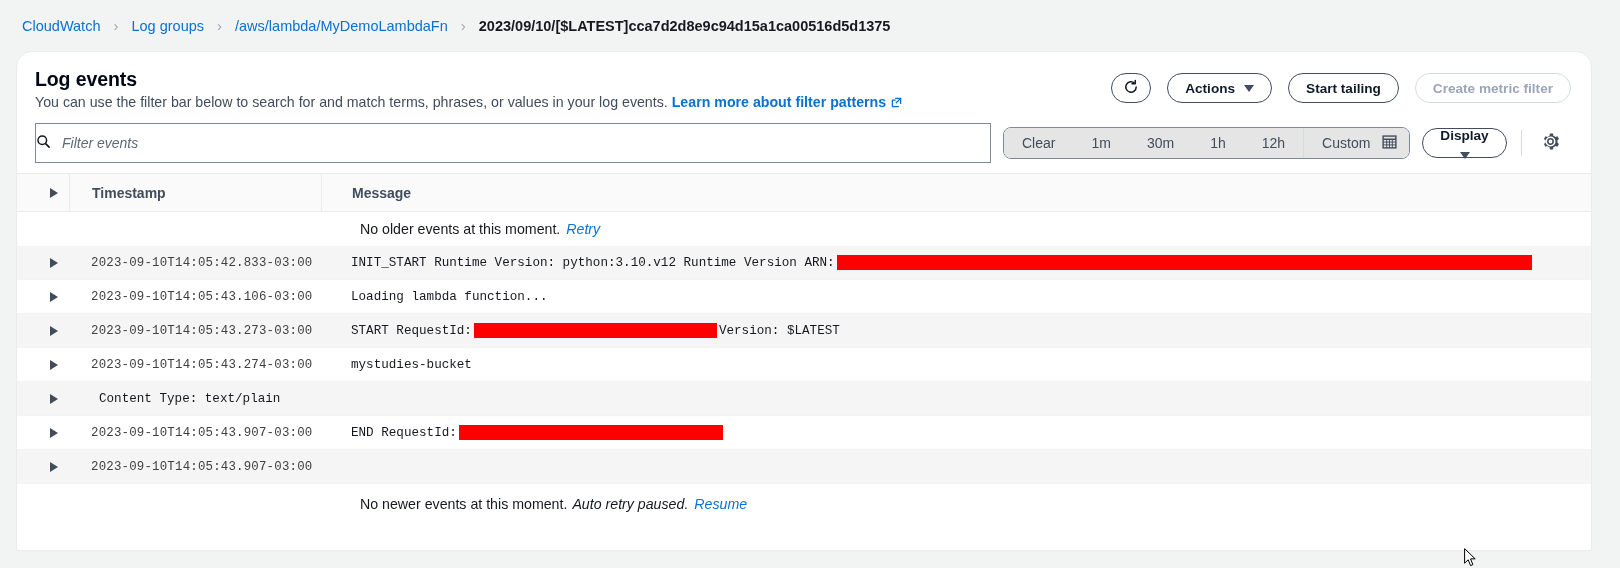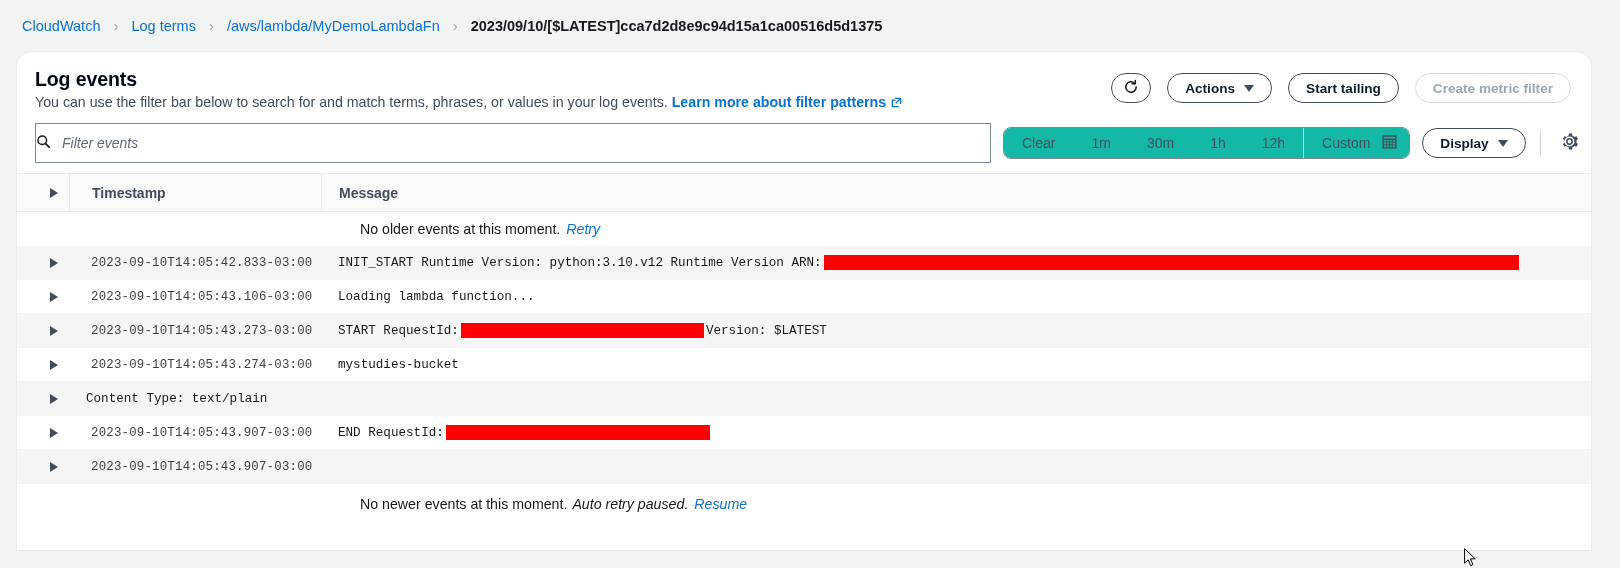--- a/index.html
+++ b/index.html
@@ -152,32 +152,32 @@
     overflow: hidden;
   }
   .range-btn {
     height: 30px;
     padding: 0 18px;
     display: inline-flex;
     align-items: center;
     justify-content: center;
     font-size: 14px;
     color: #414d5c;
-    background: #14b8a6;
+    background: #e5e5e5;
     border: none;
     cursor: pointer;
     font-family: "Liberation Sans", sans-serif;
     white-space: nowrap;
   }
   .range-btn.custom {
     border-left: 1px solid #d5dbdb;
     gap: 12px;
     padding: 0 12px 0 18px;
   }
-  .display-btn { margin-left: 12px; }
+  .display-btn { margin-left: 12px; flex-direction: column; }
   .vdiv {
     width: 1px;
     height: 26px;
     background: #d5dbdb;
     margin: 0 16px 0 14px;
   }
   .gear-btn {
     width: 26px; height: 26px;
     display: inline-flex;
     align-items: center;
@@ -209,21 +209,21 @@
     flex: 0 0 252px;
     width: 252px;
     padding-left: 22px;
     border-left: 1px solid #e9ebed;
     height: 100%;
     display: flex;
     align-items: center;
   }
   .col-msg {
     flex: 1;
-    padding-left: 17px;
+    padding-left: 30px;
     border-left: 1px solid #e9ebed;
     height: 100%;
     display: flex;
     align-items: center;
   }
   .th-label {
     font-size: 14px;
     font-weight: bold;
     color: #414d5c;
   }
@@ -293,21 +293,21 @@
     height: 19px;
     pointer-events: none;
   }
 </style>
 </head>
 <body>
 
 <nav class="breadcrumb" id="breadcrumb">
     <a class="crumb-link" href="#">CloudWatch</a>
     <span class="crumb-sep">›</span>
-    <a class="crumb-link" href="#">Log terms</a>
+    <a class="crumb-link" href="#">Log groups</a>
     <span class="crumb-sep">›</span>
     <a class="crumb-link" href="#">/aws/lambda/MyDemoLambdaFn</a>
     <span class="crumb-sep">›</span>
     <span class="crumb-current">2023/09/10/[$LATEST]cca7d2d8e9c94d15a1ca00516d5d1375</span>
   </nav>
 
 <div class="panel">
 
   <div class="panel-header">
     <div class="header-left">

